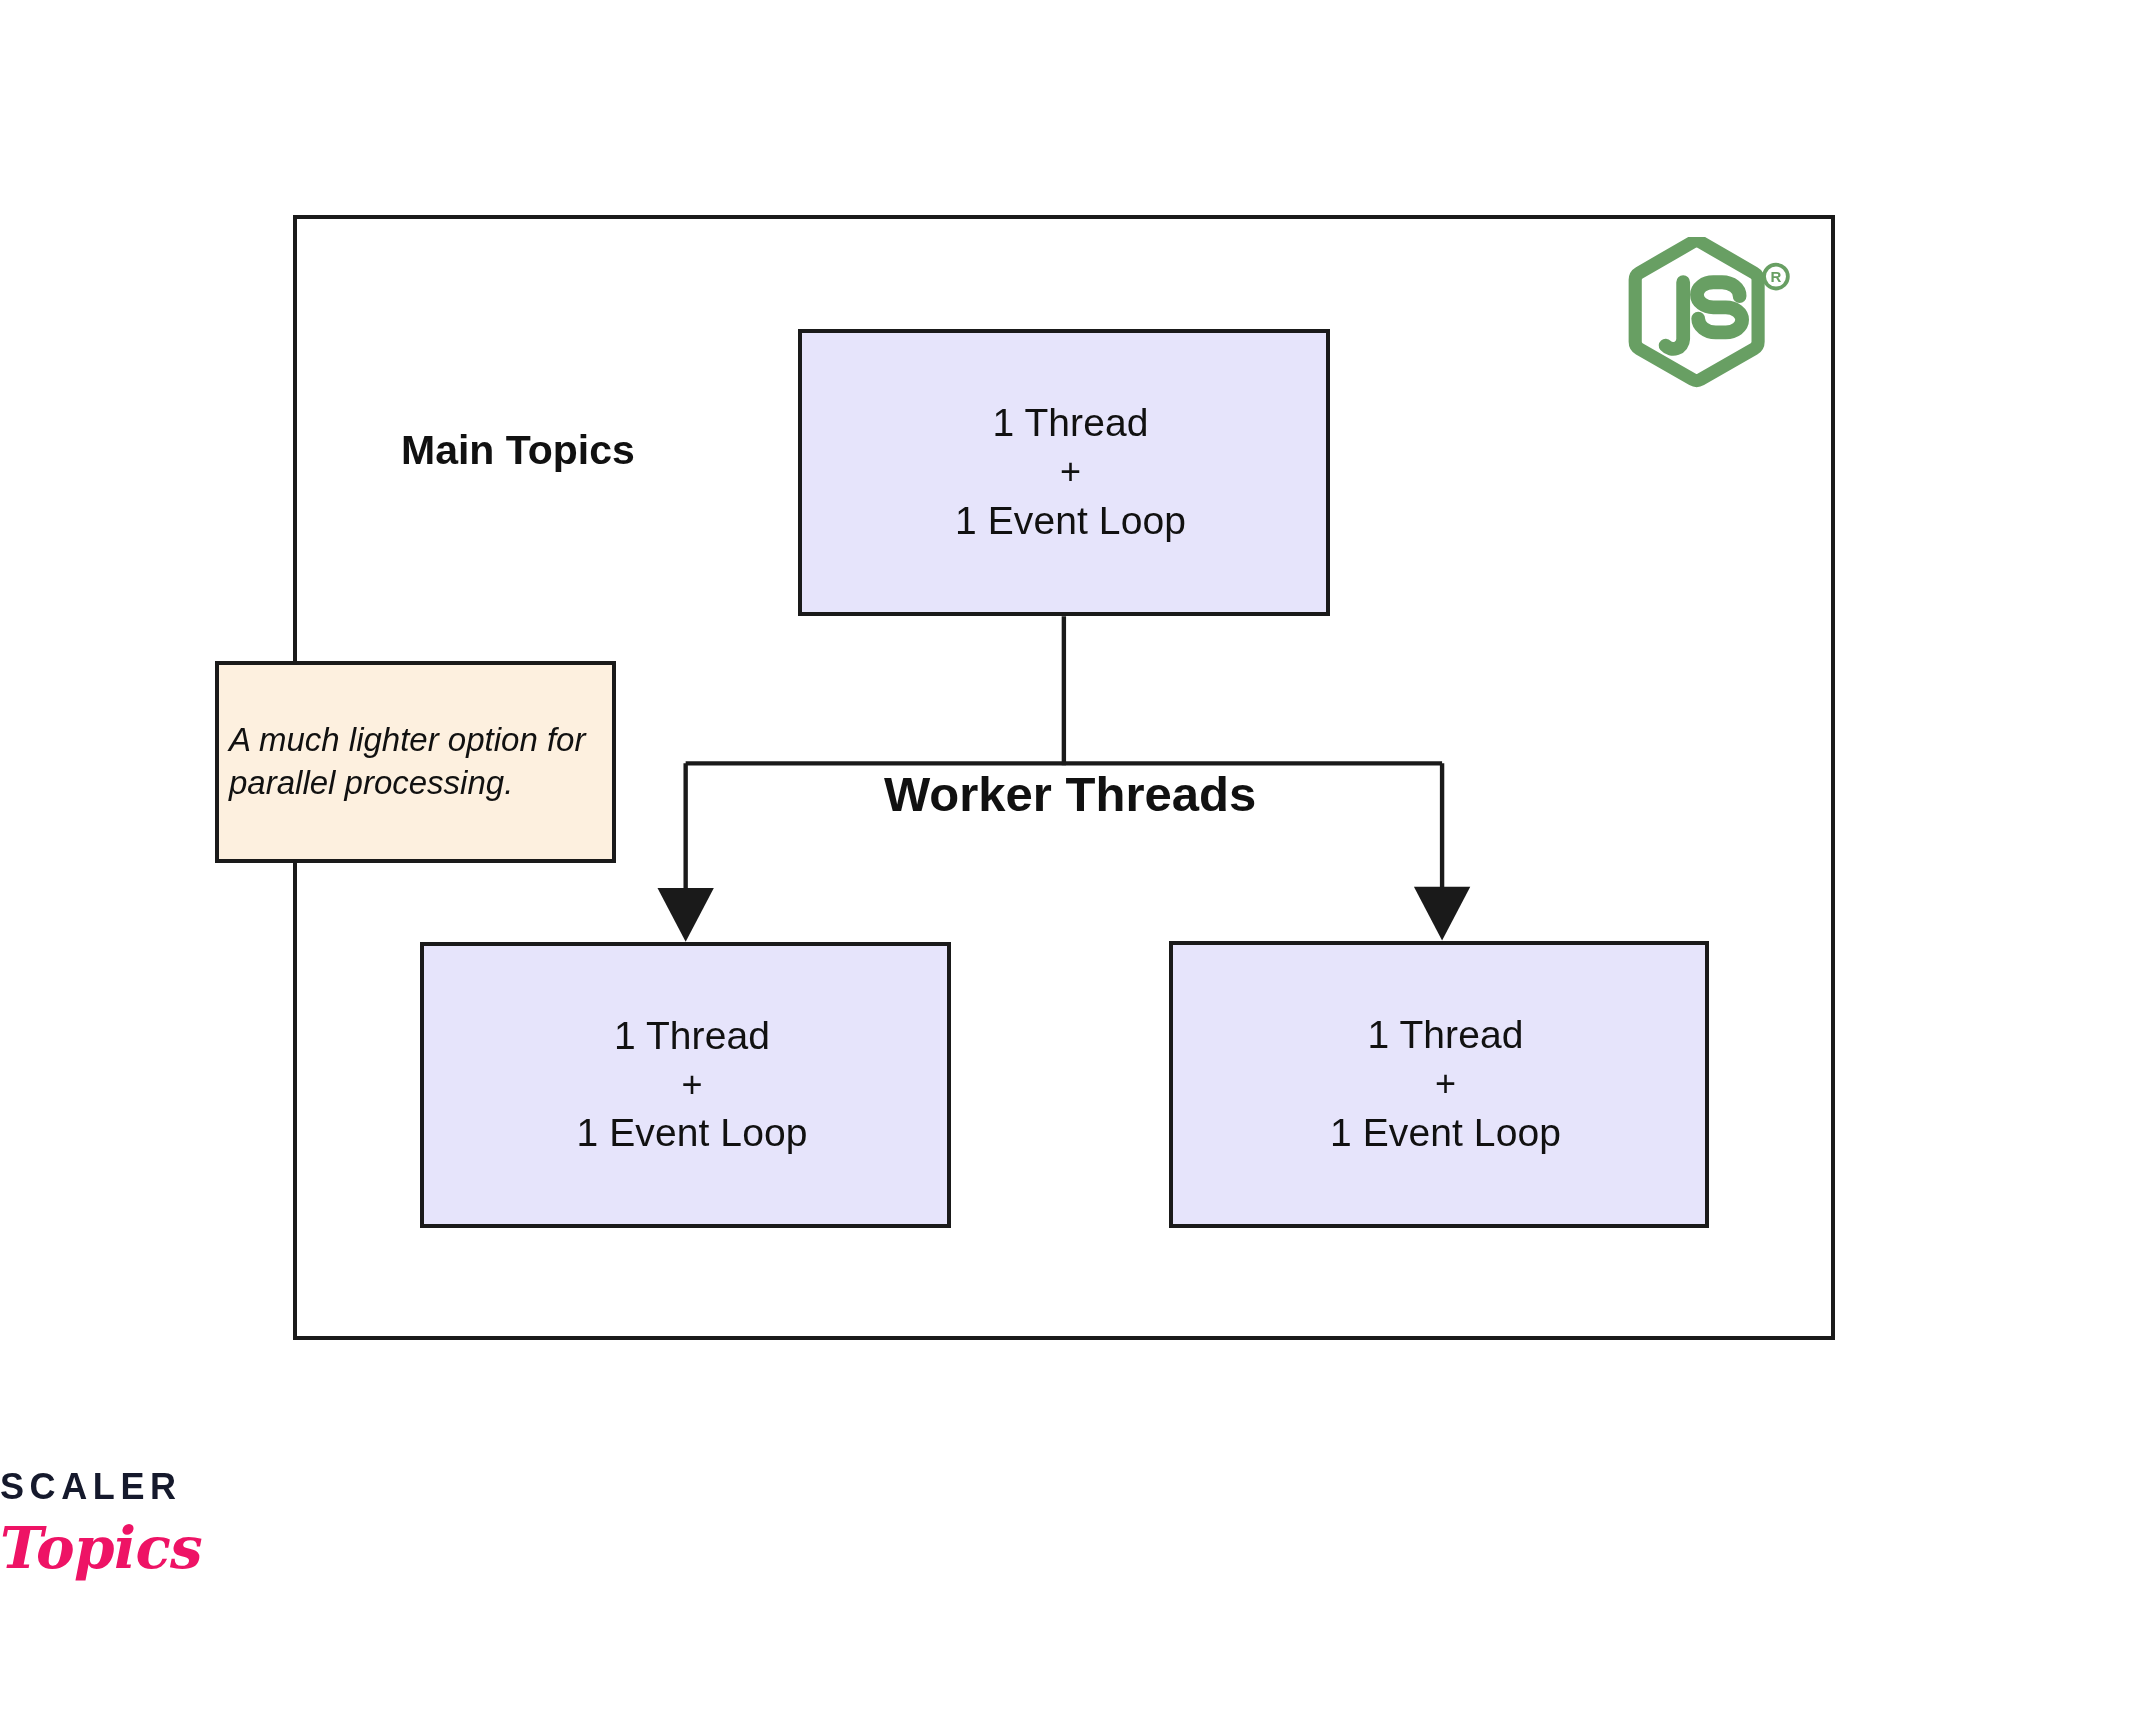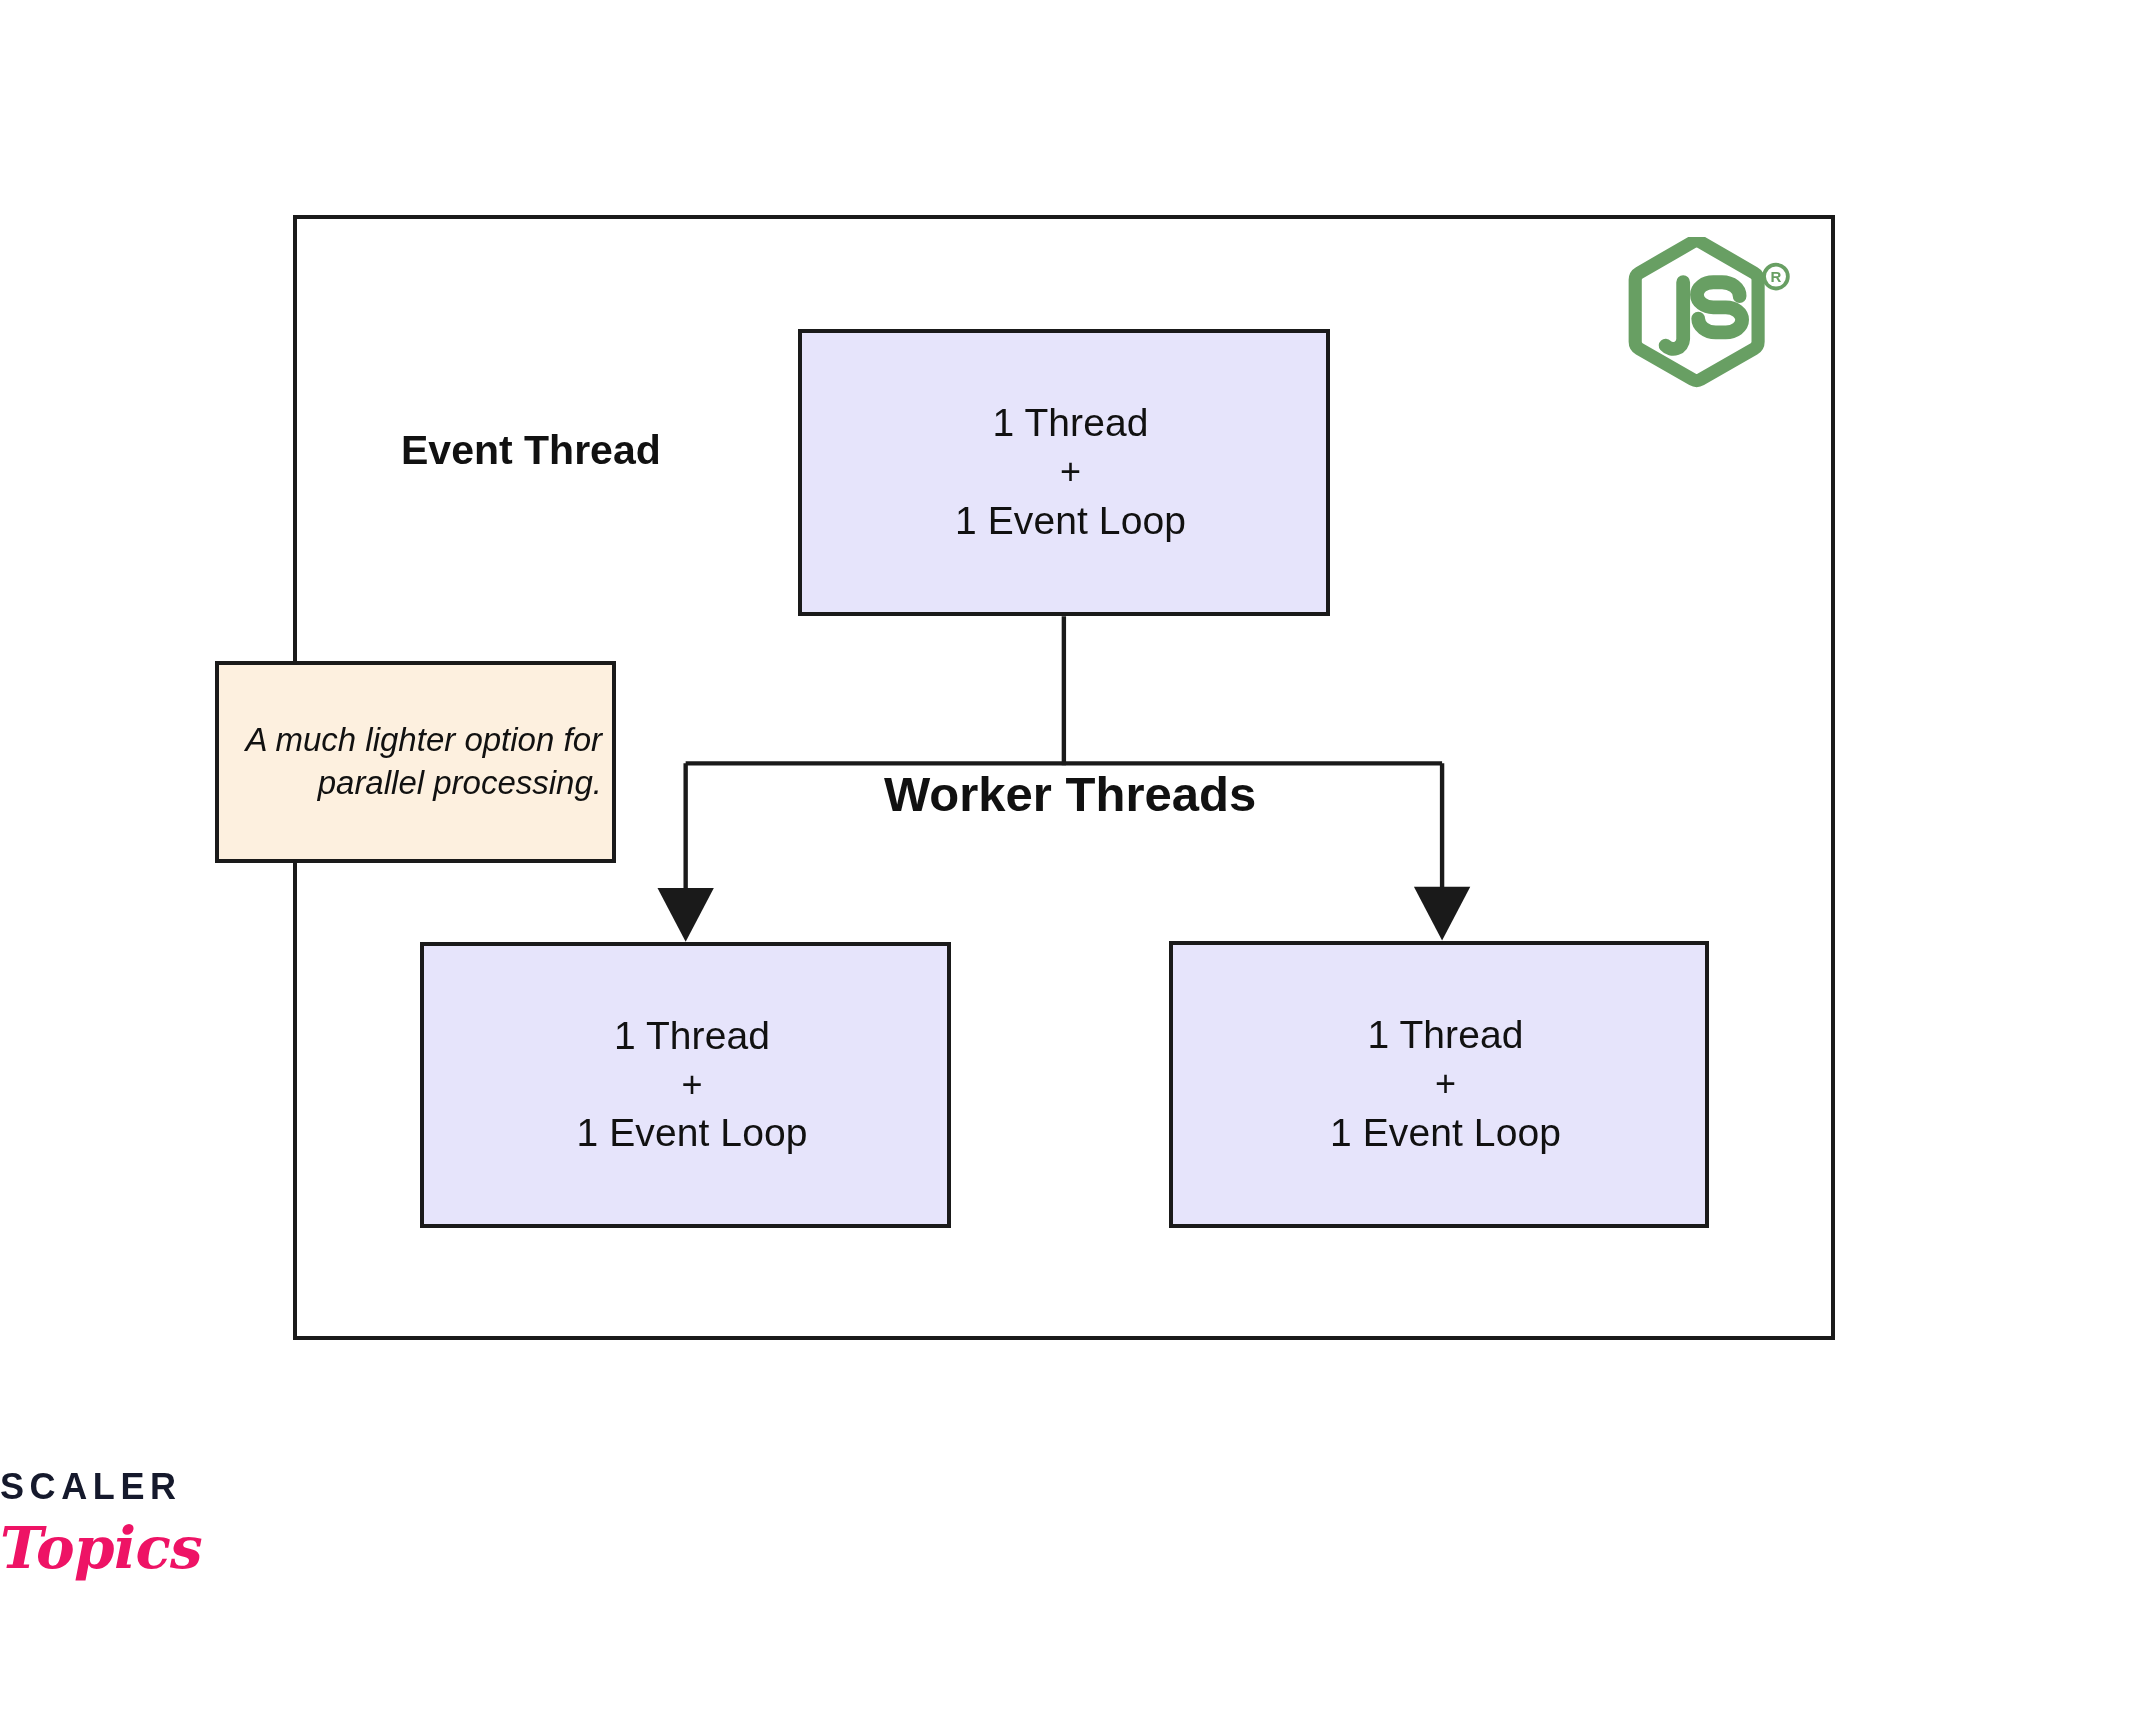--- a/index.html
+++ b/index.html
@@ -68,21 +68,21 @@
     align-items: center;
     justify-content: center;
     z-index: 9;
     padding: 0 10px;
   }
   #callout-text {
     font-style: italic;
     font-size: 33px;
     line-height: 1.30;
     color: #111111;
-    text-align: right;
+    text-align: left;
   }
 
   
   #connectors {
     position: absolute;
     left: 0; top: 0;
     width: 2129px; height: 1729px;
     z-index: 3;
     pointer-events: none;
   }
@@ -136,21 +136,21 @@
 
     <line x1="1095" y1="1219" x2="2303" y2="1219" stroke="#1a1a1a" stroke-width="7"></line>
 
     <line x1="1095" y1="1219" x2="1095" y2="1455" stroke="#1a1a1a" stroke-width="7"></line>
     <polygon points="1095,1504 1050,1418 1140,1418" fill="#1a1a1a"></polygon>
 
     <line x1="2303" y1="1219" x2="2303" y2="1455" stroke="#1a1a1a" stroke-width="7"></line>
     <polygon points="2303,1502 2258,1416 2348,1416" fill="#1a1a1a"></polygon>
   </svg>
 
-  <div class="diagram-label" id="main-thread-label">Event Thread</div>
+  <div class="diagram-label" id="main-thread-label">Main Topics</div>
 
   <div class="node-box" id="main-thread-box">
     <span class="node-line">1 Thread</span>
     <span class="node-line plus">+</span>
     <span class="node-line">1 Event Loop</span>
   </div>
 
   <div class="diagram-label" id="worker-threads-label">Worker Threads</div>
 
   <div class="node-box" id="worker-box-left">

